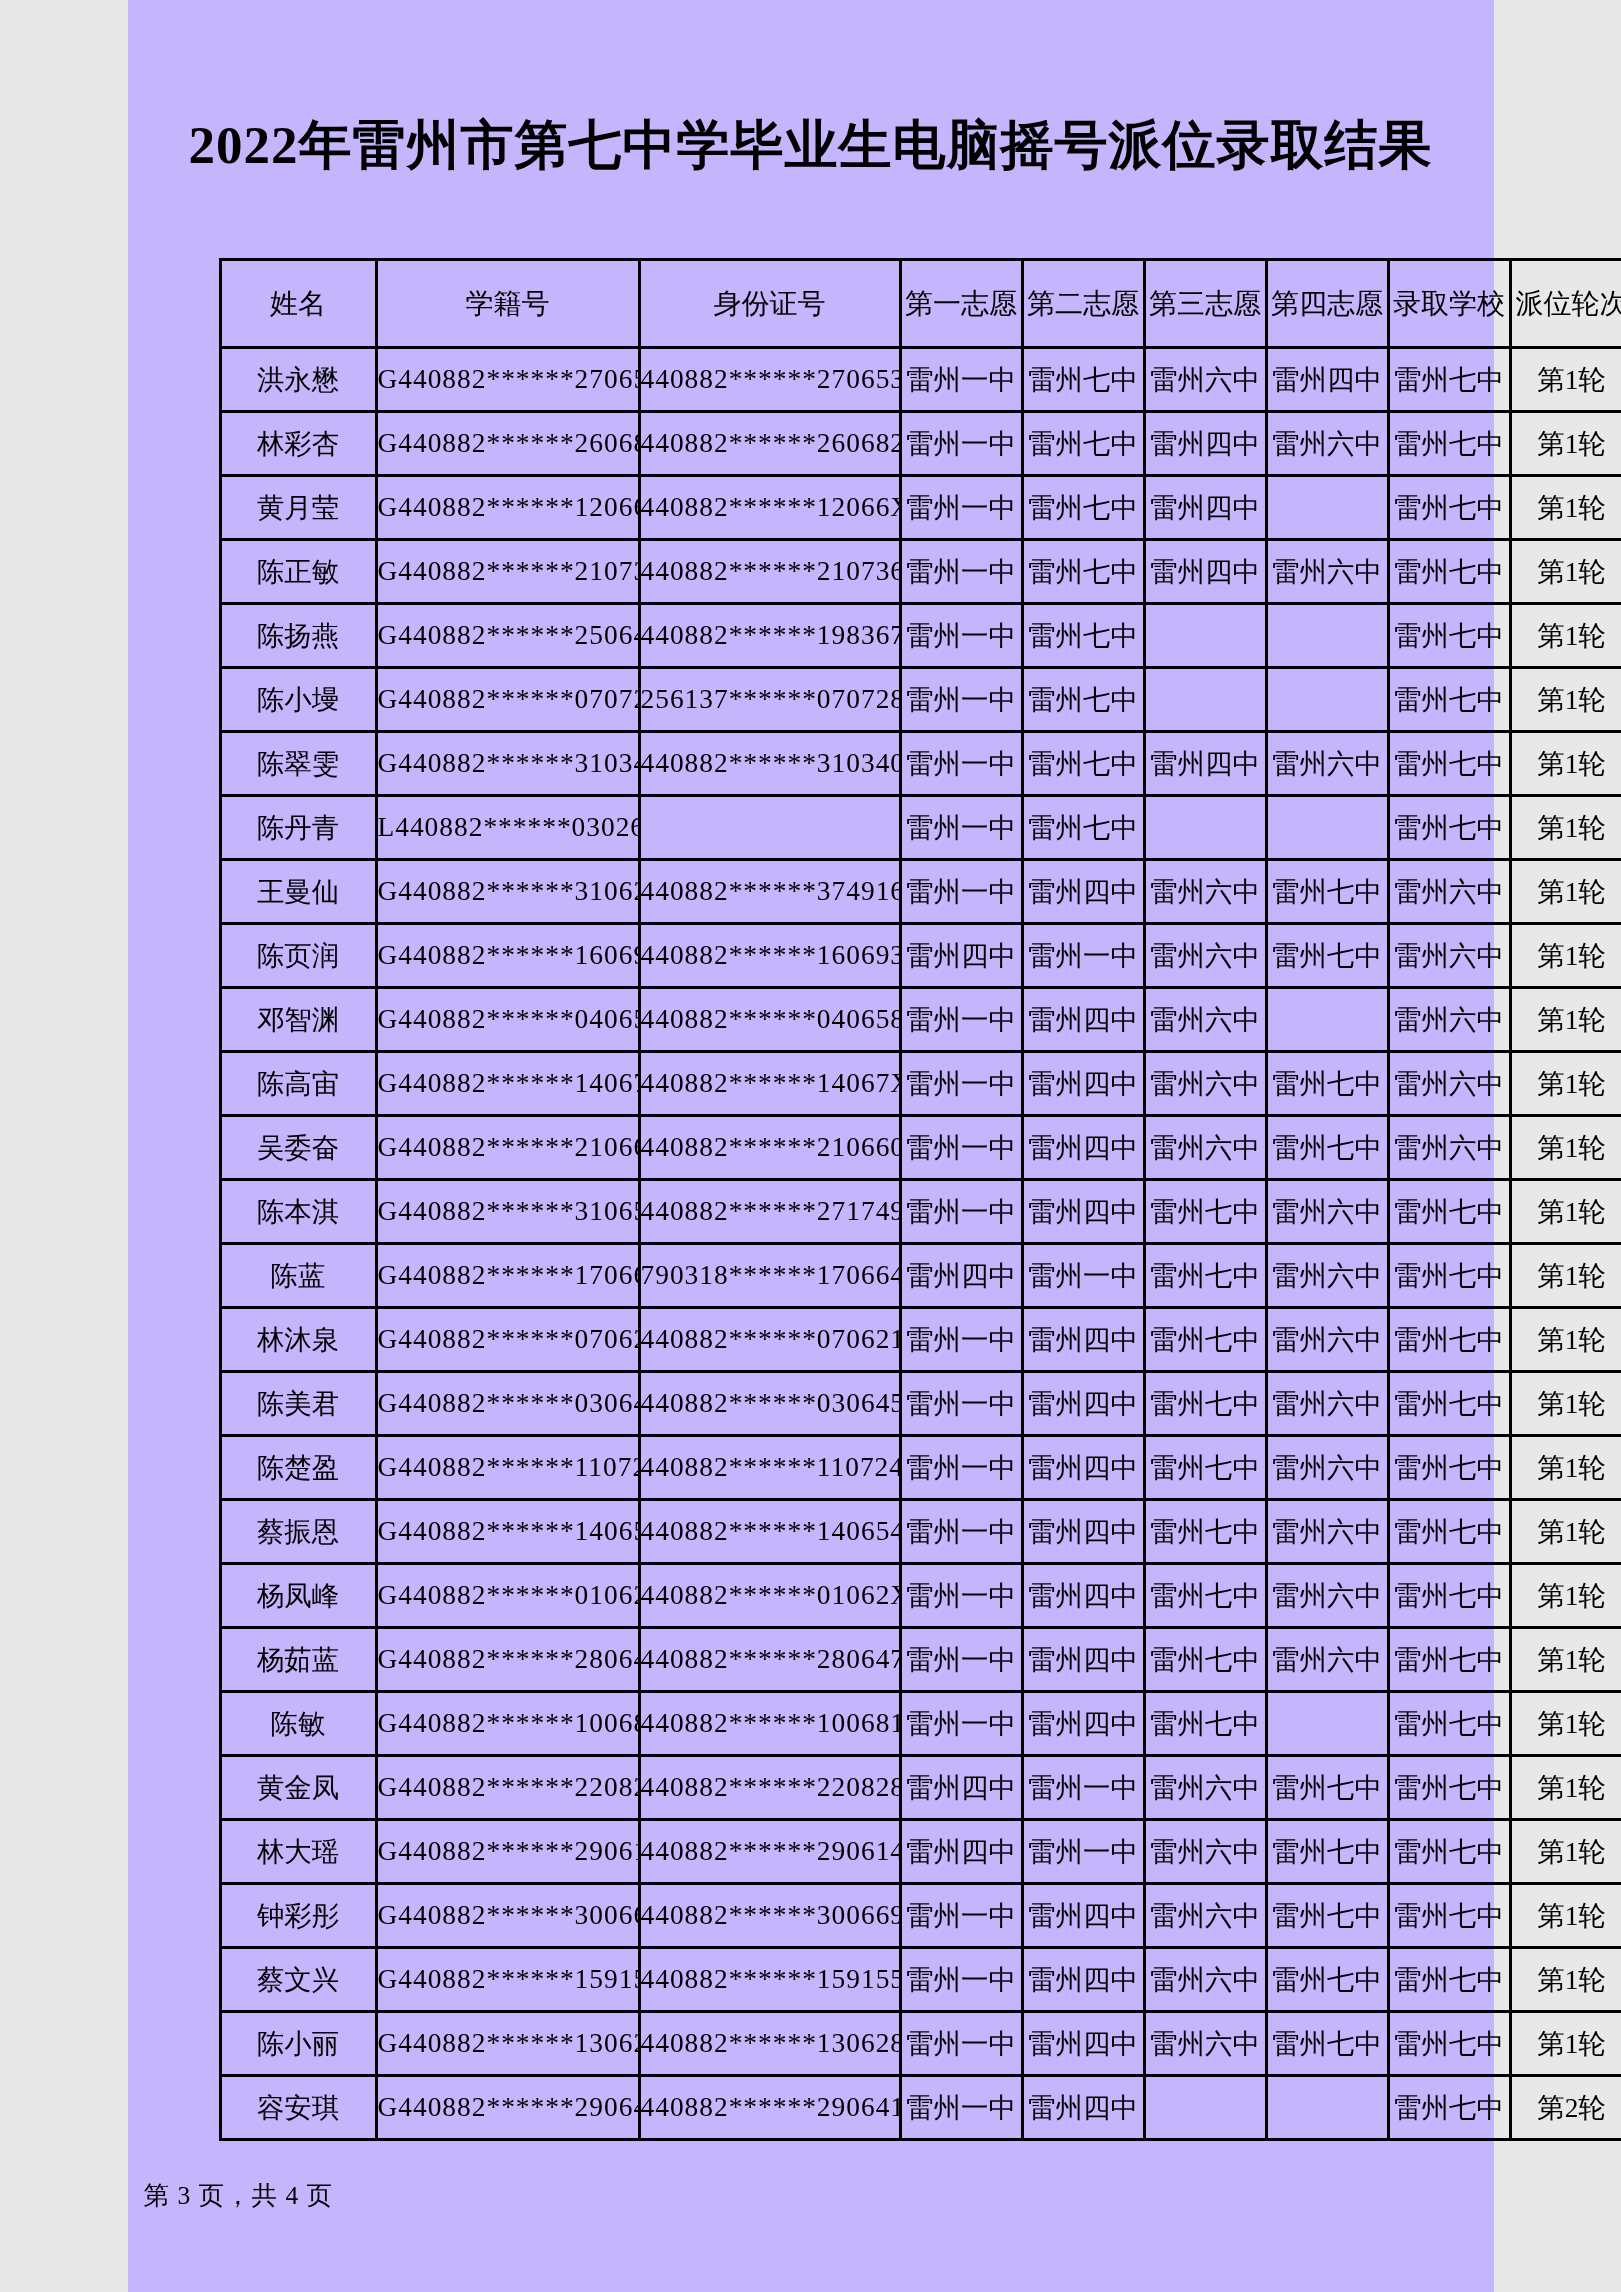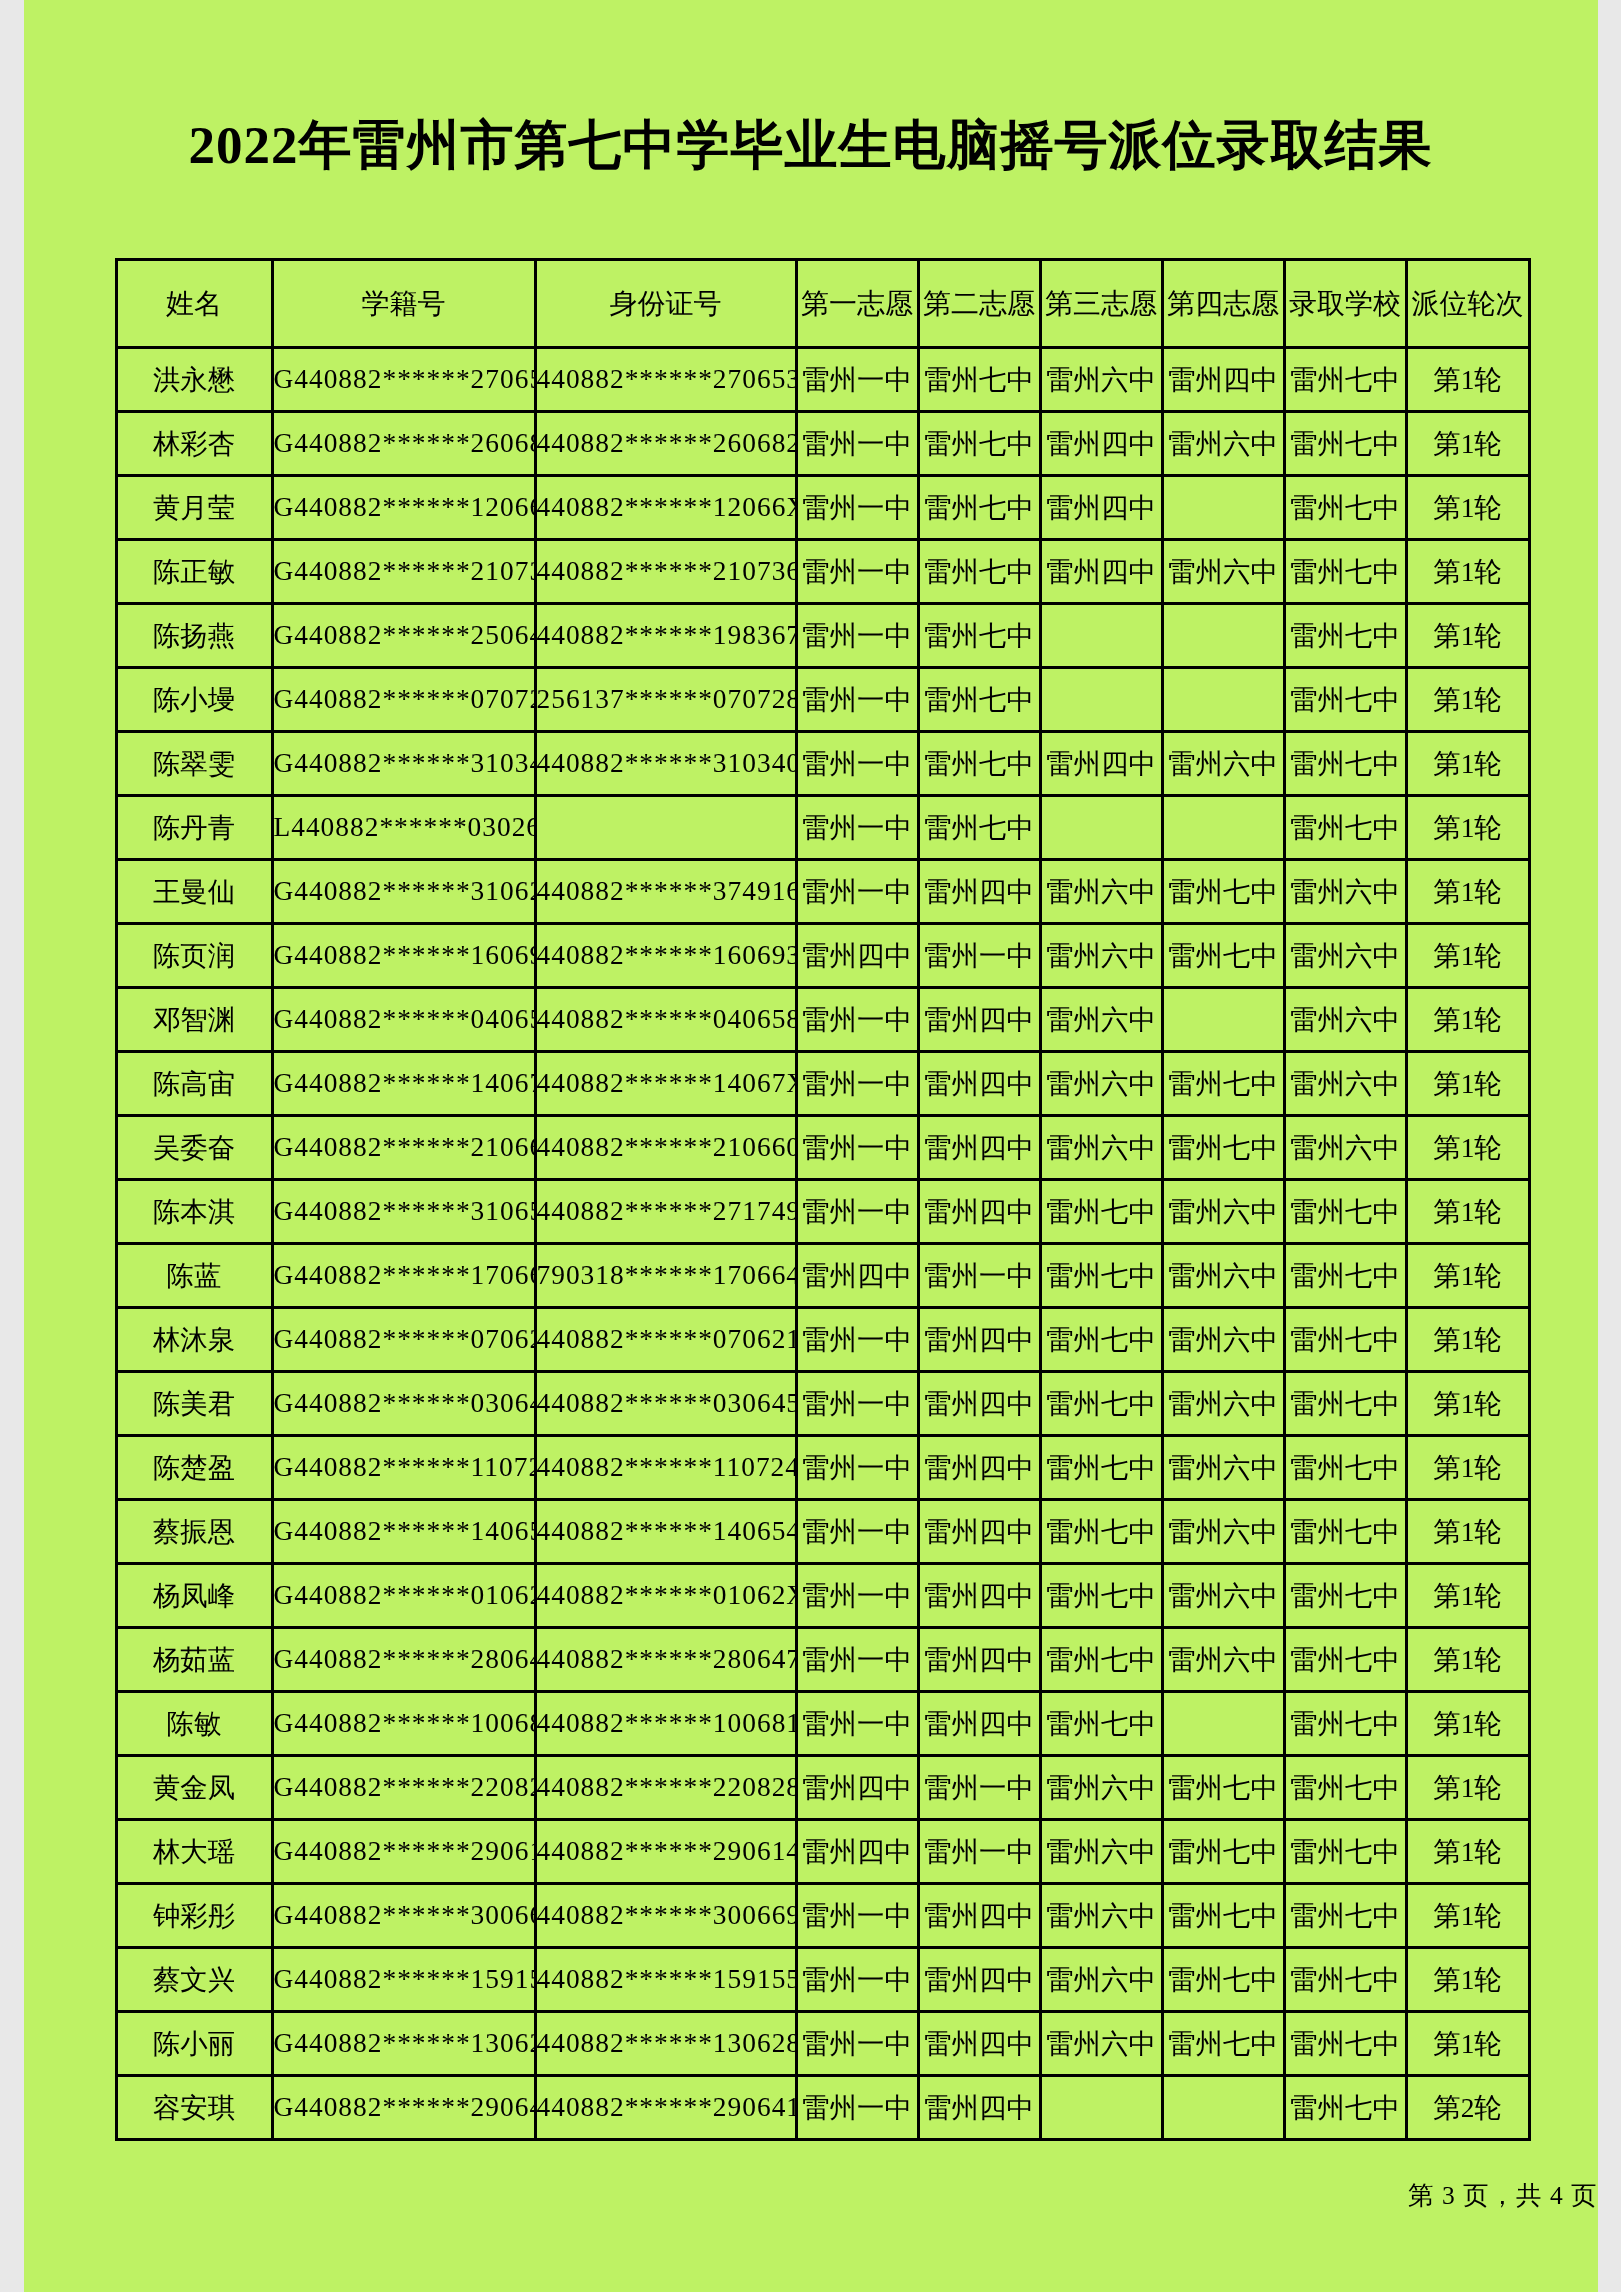--- a/index.html
+++ b/index.html
@@ -1,20 +1,20 @@
 <!DOCTYPE html>
 <html><head>
 <meta charset="utf-8">
 <style>
   * { margin:0; padding:0; box-sizing:border-box; }
   html,body { background:#e8e8e8; }
   .page {
     position:relative;
-    width:1574px; height:2293px;
-    background:#bef264;
+    width:1366px; height:2293px;
+    background:#c4b5fd;
     margin:0 auto;
     font-family:"Liberation Serif","DejaVu Serif",serif;
     color:#000;
     padding-left:20px;
   }
   .doc-title {
     position:absolute;
     top:110px; left:0; right:0;
     text-align:center;
     font-size:53px;
@@ -37,21 +37,21 @@
     font-weight:normal;
     overflow:hidden;
     white-space:nowrap;
   }
   table.results th { height:88px; font-size:28px; }
   table.results td { height:64px; }
   td.col-sid, td.col-idn { letter-spacing:1px; font-size:26.5px; }
   .page-footer {
     position:absolute;
     top:2178px; left:0; right:0;
-    text-align:right;
+    text-align:left;
     font-size:25.5px;
     letter-spacing:1px;
     margin-left:16px;
   }
 </style>
 </head>
 <body>
 
 <div class="page">
 

